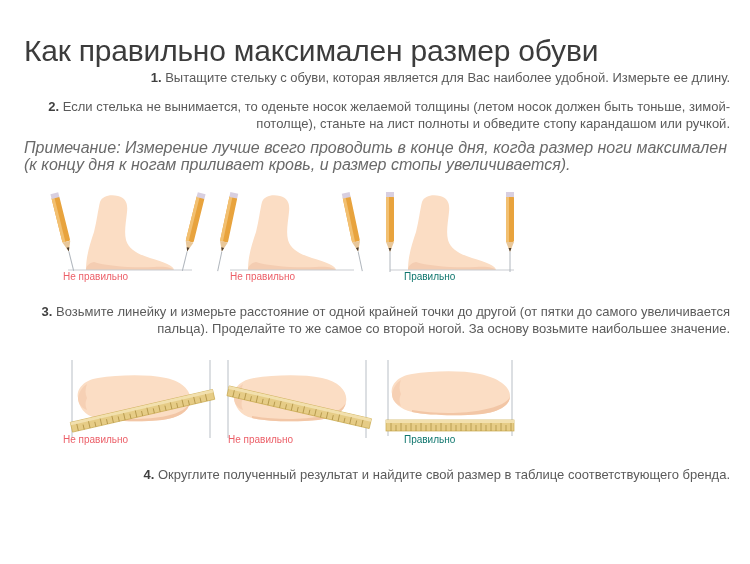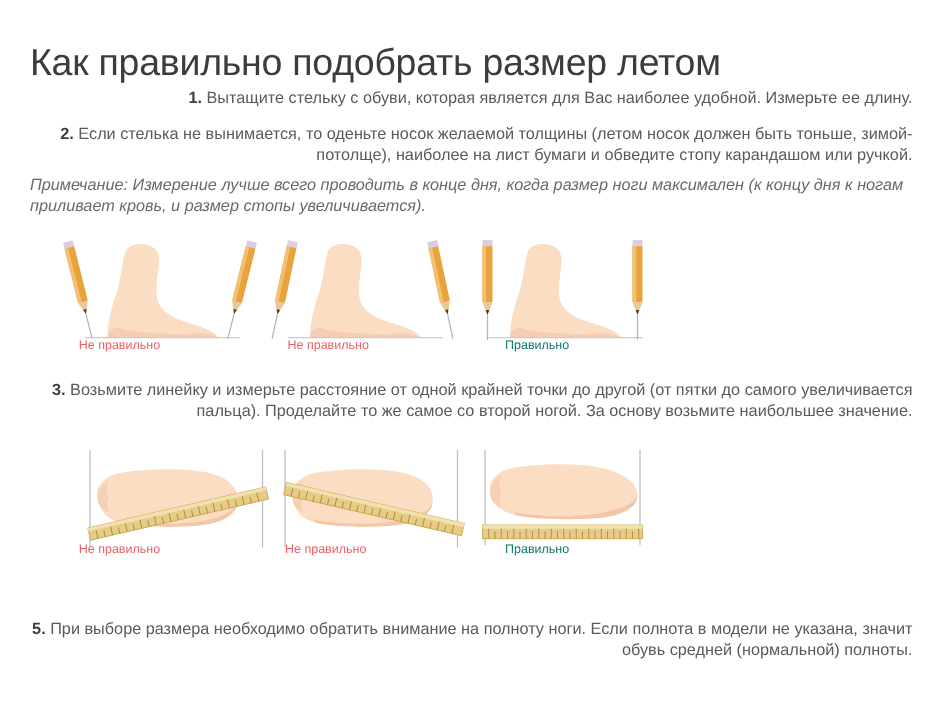--- a/index.html
+++ b/index.html
@@ -42,21 +42,21 @@
     text-align: right;
   }
   .para b {
     font-weight: bold;
     color: #3f3f3f;
   }
   .note {
     position: absolute;
     left: 24px;
     width: 706px;
-    font-size: 13px;
+    font-size: 16px;
     line-height: 17px;
     font-style: italic;
     color: #6a6a6a;
   }
   .p1 { top: 69px; }
   .p2 { top: 98px; }
   .note1 { top: 139px; }
   .p3 { top: 303px; }
   .p4 { top: 466px; }
   .p5 { top: 494px; }
@@ -109,30 +109,30 @@
   .r2cap-b { left: 228px; }
   .r2cap-c { left: 404px; }
 
   svg { display: block; overflow: visible; }
 </style>
 </head>
 <body>
 
 <div class="page">
 
-  <h1 class="title">Как правильно подобрать размер летом</h1>
+  <h1 class="title">Как правильно максимален размер обуви</h1>
 
   <div class="para p1">
     <b>1.</b>
     <span>Вытащите стельку с обуви, которая является для Вас наиболее удобной. Измерьте ее длину.</span>
   </div>
 
   <div class="para p2">
     <b>2.</b>
-    <span>Если стелька не вынимается, то оденьте носок желаемой толщины (летом носок должен быть тоньше, зимой-потолще), наиболее на лист бумаги и обведите стопу карандашом или ручкой.</span>
+    <span>Если стелька не вынимается, то оденьте носок желаемой толщины (летом носок должен быть тоньше, зимой-потолще), станьте на лист полноты и обведите стопу карандашом или ручкой.</span>
   </div>
 
   <div class="note note1">Примечание: Измерение лучше всего проводить в конце дня, когда размер ноги максимален (к концу дня к ногам приливает кровь, и размер стопы увеличивается).</div>
 
   <div class="figrow row1">
 
     <div class="fig fig-a">
       <svg width="200" height="110" viewBox="0 0 200 110">
         <g>
           <path d="M52 88 C52 74 56 62 60 50 C63 38 64 28 66 20 C68 14 76 12 84 14 C92 16 94 22 93 30
@@ -353,19 +353,19 @@
           </g>
         </g>
       </svg>
     </div>
   </div>
 
   <div class="caption r2cap r2cap-a cap-bad">Не правильно</div>
   <div class="caption r2cap r2cap-b cap-bad">Не правильно</div>
   <div class="caption r2cap r2cap-c cap-good">Правильно</div>
 
-
-  <div class="para p5">
-    <b>5.</b>
-    <span>При выборе размера необходимо обратить внимание на полноту ноги. Если полнота в модели не указана, значит обувь средней (нормальной) полноты.</span>
-  </div>
+  <div class="para p4">
+    <b>4.</b>
+    <span>Округлите полученный результат и найдите свой размер в таблице соответствующего бренда.</span>
+  </div>
+
 
 </div>
 
 </body></html>

